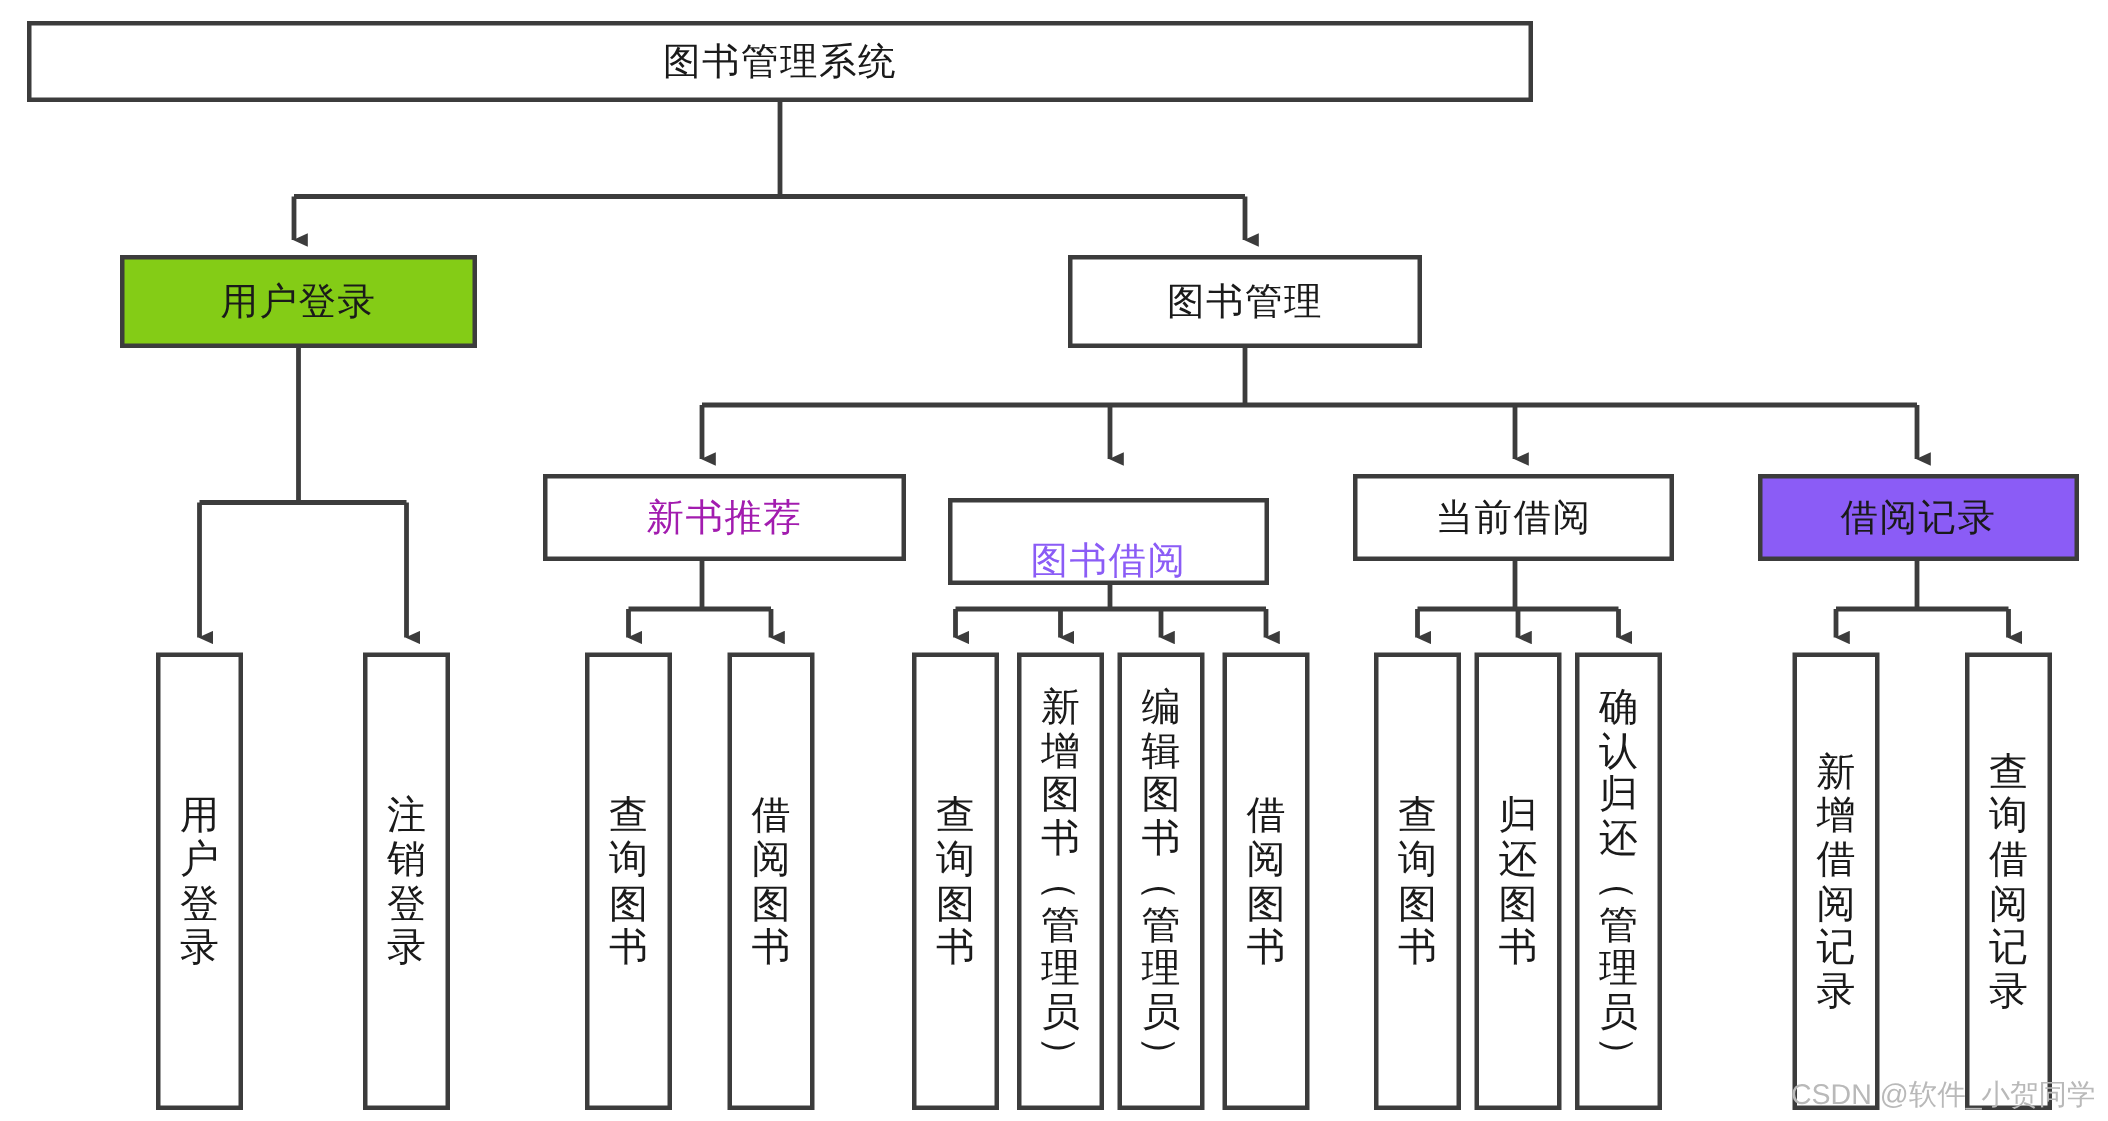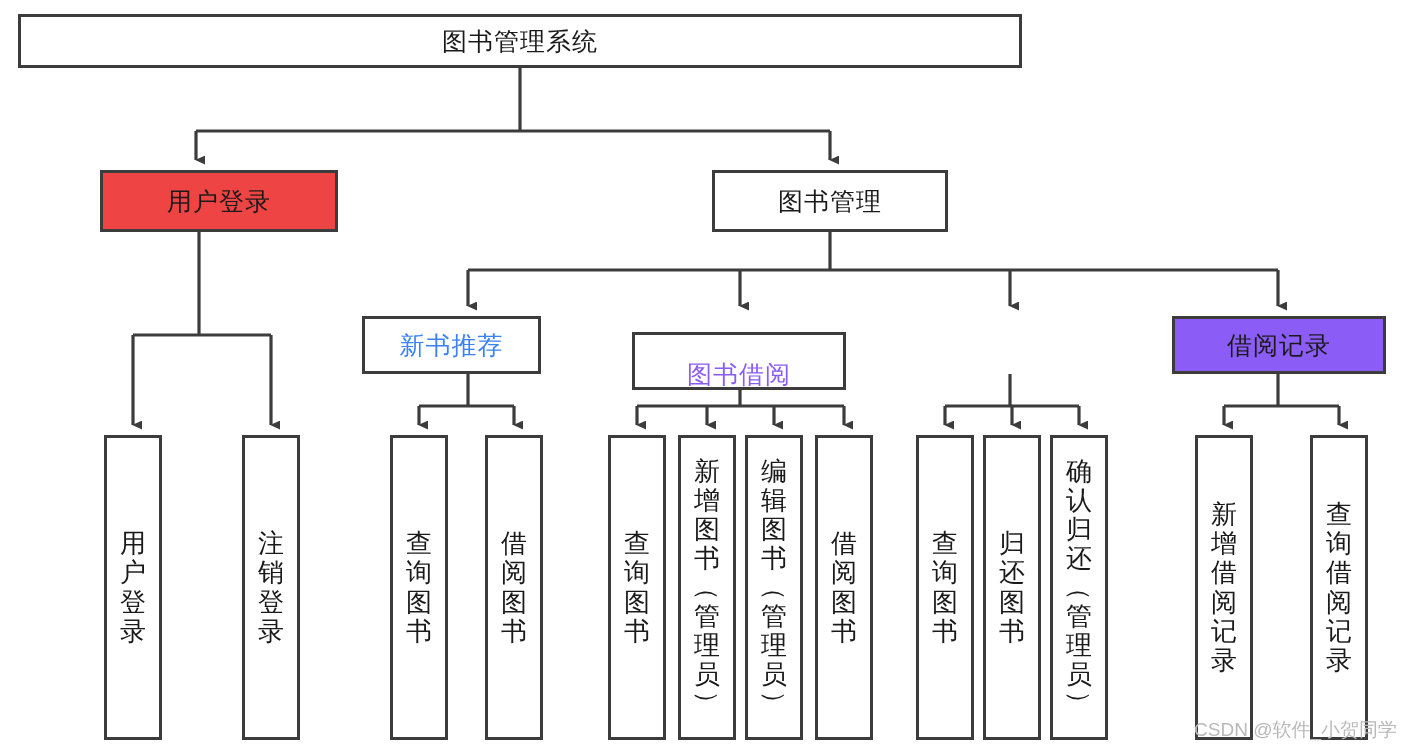--- a/index.html
+++ b/index.html
@@ -105,32 +105,35 @@
       <path d="M 1224 406 L 1339 406"></path>
       <path d="M 1224 406 L 1224 425" marker-end="url(#arrowhead)"></path>
       <path d="M 1339 406 L 1339 425" marker-end="url(#arrowhead)"></path>
     </g>
   </svg>
 
   <div class="node horizontal" id="node-root" style="left: 18px; top: 14px; width: 1004px; height: 54px; border-color: rgb(60, 60, 60); background: rgb(255, 255, 255); color: rgb(26, 26, 26);">
     <span>图书管理系统</span>
   </div>
 
-  <div class="node horizontal" id="node-l2-0" style="left: 80px; top: 170px; width: 238px; height: 62px; border-color: rgb(60, 60, 60); background: #ef4444; color: rgb(26, 26, 26); margin-left: 20px;">
+  <div class="node horizontal" id="node-l2-0" style="left: 80px; top: 170px; width: 238px; height: 62px; border-color: rgb(60, 60, 60); background: #84cc16; color: rgb(26, 26, 26);">
     <span>用户登录</span>
   </div>
   <div class="node horizontal" id="node-l2-1" style="left: 712px; top: 170px; width: 236px; height: 62px; border-color: rgb(60, 60, 60); background: rgb(255, 255, 255); color: rgb(26, 26, 26);">
     <span>图书管理</span>
   </div>
 
-  <div class="node horizontal" id="node-l3-0" style="left: 362px; top: 316px; width: 179px; height: 58px; border-color: rgb(60, 60, 60); background: rgb(255, 255, 255); color: #3b82f6;">
+  <div class="node horizontal" id="node-l3-0" style="left: 362px; top: 316px; width: 242px; height: 58px; border-color: rgb(60, 60, 60); background: rgb(255, 255, 255); color: #a21caf;">
     <span>新书推荐</span>
   </div>
   <div class="node horizontal" id="node-l3-1" style="left: 632px; top: 332px; width: 214px; height: 58px; border-color: rgb(60, 60, 60); background: rgb(255, 255, 255); color: #8b5cf6; align-items: flex-end;">
     <span>图书借阅</span>
+  </div>
+  <div class="node horizontal" id="node-l3-2" style="left: 902px; top: 316px; width: 214px; height: 58px; border-color: rgb(60, 60, 60); background: rgb(255, 255, 255); color: rgb(26, 26, 26);">
+    <span>当前借阅</span>
   </div>
   <div class="node horizontal" id="node-l3-3" style="left: 1172px; top: 316px; width: 214px; height: 58px; border-color: rgb(60, 60, 60); background: #8b5cf6; color: rgb(26, 26, 26);">
     <span>借阅记录</span>
   </div>
 
   <div class="node vertical" id="node-leaf-0" style="left: 104px; top: 435px; width: 58px; height: 305px; border-color: rgb(60, 60, 60); background: rgb(255, 255, 255); color: rgb(26, 26, 26);">
     <span class="vtext">
         <span style="display: block;">用</span>
         <span style="display: block;">户</span>
         <span style="display: block;">登</span>

